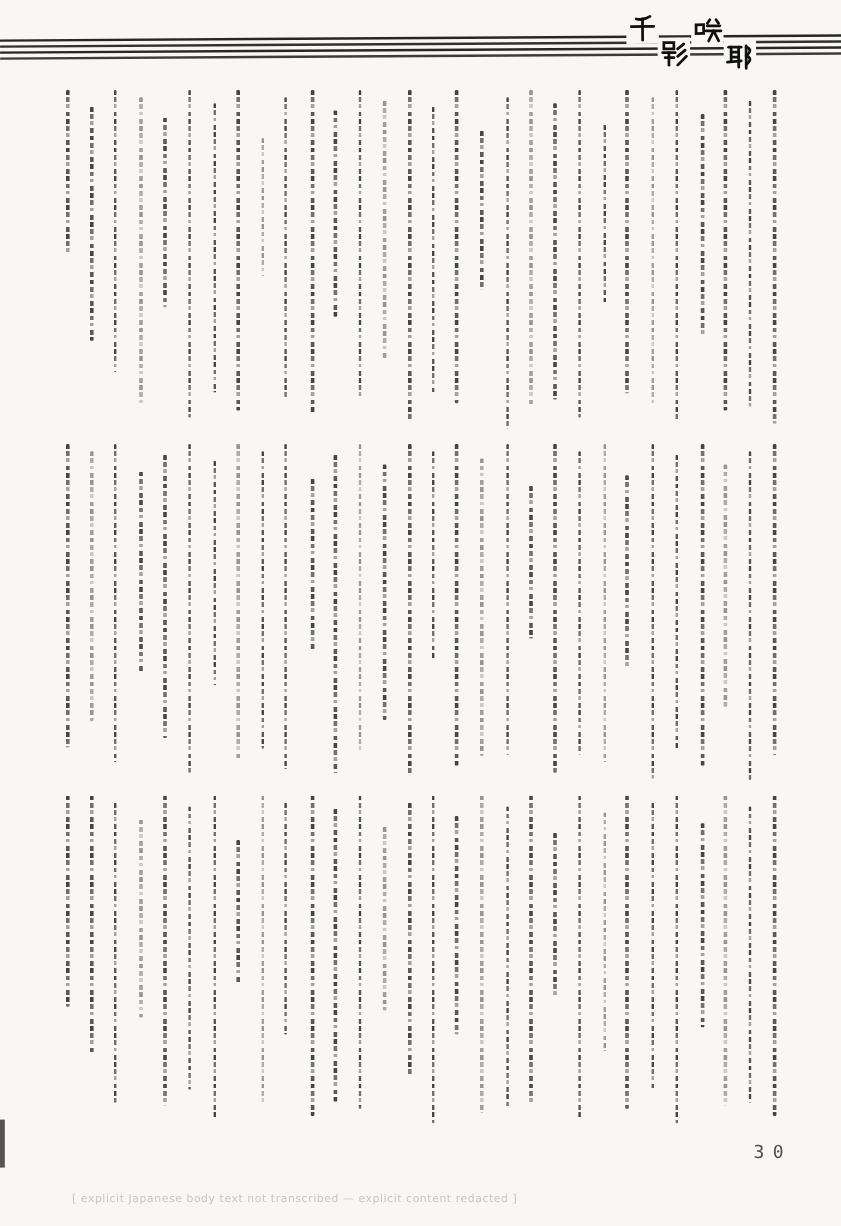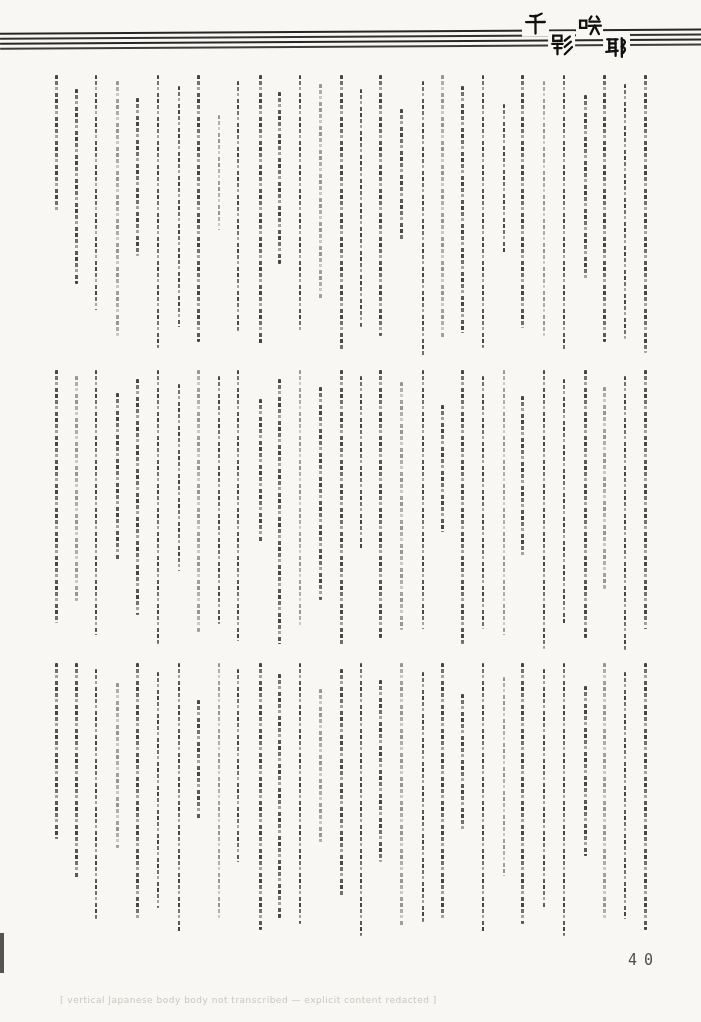--- a/index.html
+++ b/index.html
@@ -218,16 +218,16 @@
       <div class="tcol" style="margin-top: 9px; height: 236px;"></div>
       <div class="tcol" style="margin-top: 0px; height: 258px;"></div>
       <div class="tcol light" style="margin-top: 20px; height: 165px;"></div>
       <div class="tcol" style="margin-top: 6px; height: 250px;"></div>
       <div class="tcol" style="margin-top: 0px; height: 216px;"></div>
       <div class="tcol" style="margin-top: 0px; height: 176px;"></div>
     </div>
 
   <div class="edge-artifact"></div>
 
-  <span class="page-number">40</span>
-
-  <span class="redaction-note">[ vertical Japanese body body not transcribed — explicit content redacted ]</span>
+  <span class="page-number">30</span>
+
+  <span class="redaction-note">[ explicit Japanese body text not transcribed — explicit content redacted ]</span>
 </div>
 
 </body></html>

